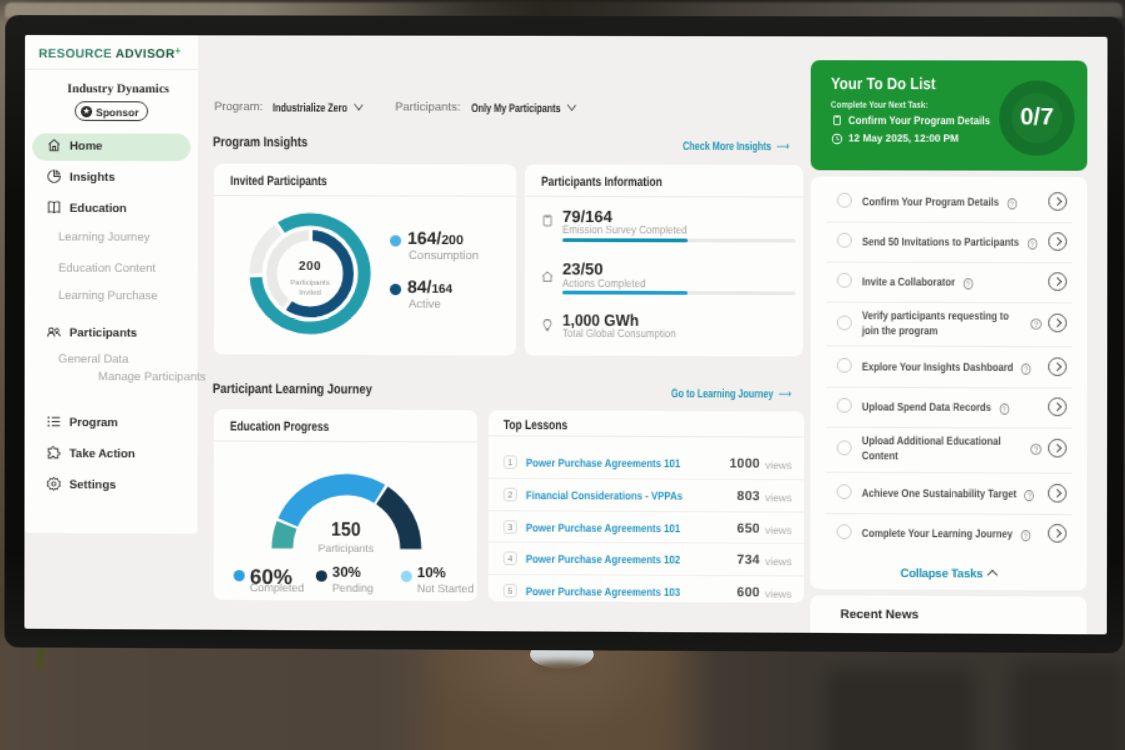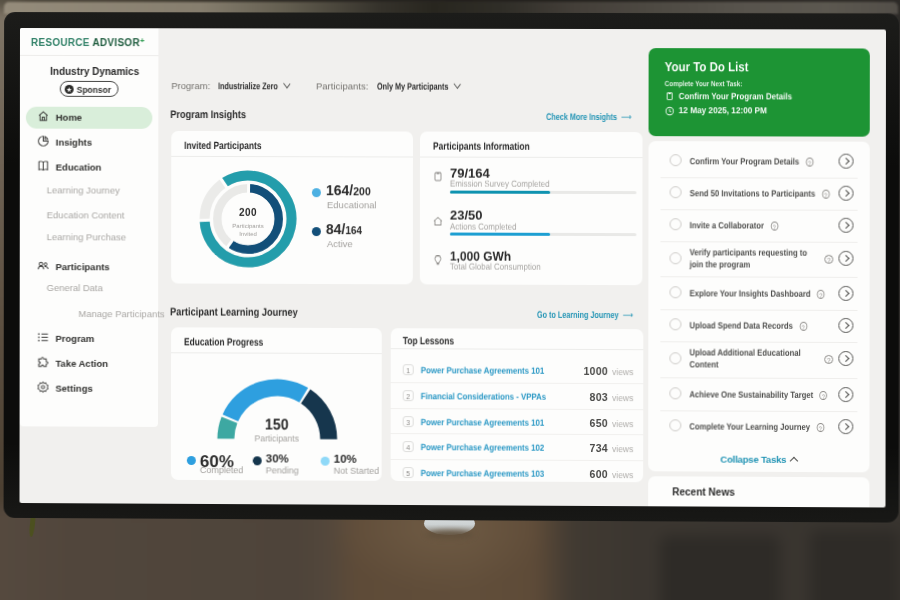--- a/index.html
+++ b/index.html
@@ -67,21 +67,21 @@
 
 <div id="monitor">
 <div id="bezel"></div>
 <div id="screen">
 
   <div class="abs" id="sidebar" style="left:0;top:0;width:139px;height:400px;background:#fdfdfc;border-radius:0 0 4px 4px;">
     <div class="abs" style="left:11px;top:8px;font-size:10px;font-weight:bold;letter-spacing:0.3px;">
       <span style="color:#34836a;">RESOURCE</span> <span style="color:#1e5c3e;">ADVISOR</span><span style="color:#2e9c51;font-size:8px;vertical-align:3px;">+</span>
     </div>
     <div class="abs" style="left:0;top:27px;width:139px;border-top:1px solid #edecea;"></div>
-    <div class="abs" style="left:0;top:38px;width:150px;text-align:center;font-size:10px;font-weight:bold;color:#2b2b2b;">Industry Dynamics</div>
+    <div class="abs" style="left:0;top:38px;width:150px;text-align:center;font-size:10px;font-weight:bold;color:#2b2b2b;font-family:Liberation Serif, serif;">Industry Dynamics</div>
     <div class="abs" style="left:40px;top:53px;width:59px;height:16px;border:1.5px solid #454543;border-radius:9px;background:#fff;">
       <span class="abs" style="left:4px;top:2.5px;width:9px;height:9px;background:#2b2b29;border-radius:50%;color:#fff;font-size:6.5px;text-align:center;line-height:9px;">★</span>
       <span class="abs" style="left:16px;top:2.5px;font-size:8.5px;font-weight:bold;color:#2f2f2d;">Sponsor</span>
     </div>
     <div class="abs" style="left:6px;top:79px;width:127px;height:22px;background:#d9eeda;border-radius:11px;"></div>
     <div id="nav" style="position:absolute;left:0;top:0;width:139px;">
       <div class="nitem" style="top:83px;">
             <svg viewBox="0 0 24 24">
               <path d="M4 11 L12 4 L20 11 M6 10 V20 H18 V10 M10 20 V14 H14 V20" fill="none" stroke="#3a3a38" stroke-width="1.8"></path>
             </svg>
@@ -105,21 +105,21 @@
       <div class="nsub" style="top:204px;">Learning Purchase</div>
       <div class="nitem" style="top:233px;">
             <svg viewBox="0 0 24 24">
               <circle cx="8" cy="9" r="3.2" fill="none" stroke="#3a3a38" stroke-width="1.8"></circle>
               <circle cx="16.5" cy="9.5" r="2.5" fill="none" stroke="#3a3a38" stroke-width="1.6"></circle>
               <path d="M3 19 C3 15 6 13.5 8 13.5 C10 13.5 13 15 13 19 M14.5 13.8 C17.5 13.3 21 15 21 18.5" fill="none" stroke="#3a3a38" stroke-width="1.8"></path>
             </svg>
             <span>Participants</span>
           </div>
       <div class="nsub" style="top:255px;">General Data</div>
-      <div class="nsub" style="top:281px;padding-left:32px;">Manage Participants</div>
+      <div class="nsub" style="top:269px;padding-left:32px;">Manage Participants</div>
       <div class="nitem" style="top:305px;">
             <svg viewBox="0 0 24 24">
               <path d="M9 6 H21 M9 12 H21 M9 18 H21" fill="none" stroke="#3a3a38" stroke-width="1.8"></path>
               <rect x="3" y="4.8" width="2.4" height="2.4" fill="#3a3a38"></rect>
               <rect x="3" y="10.8" width="2.4" height="2.4" fill="#3a3a38"></rect>
               <rect x="3" y="16.8" width="2.4" height="2.4" fill="#3a3a38"></rect>
             </svg>
             <span>Program</span>
           </div>
       <div class="nitem" style="top:330px;">
@@ -162,21 +162,21 @@
           <line x1="0" y1="-25" x2="0" y2="-36.5" transform="rotate(216)"></line>
         </g>
         <circle r="26" fill="#fdfdfc"></circle>
       </g>
       <text x="49" y="46" text-anchor="middle" font-size="10" font-weight="bold" fill="#2b2b2b" letter-spacing="0.5">200</text>
       <text x="49" y="58" text-anchor="middle" font-size="6" fill="#9d9b98">Participants</text>
       <text x="49" y="66" text-anchor="middle" font-size="6" fill="#9d9b98">Invited</text>
     </svg>
     <div class="abs" style="left:141px;top:57px;width:9px;height:9px;border-radius:50%;background:#4cb0e2;"></div>
     <div class="abs" style="left:155px;top:51px;font-size:14px;font-weight:bold;color:#2b2b2b;">164/<span style="font-size:10.5px;">200</span></div>
-    <div class="abs" style="left:156px;top:68px;font-size:9.5px;color:#a3a19e;">Educational</div>
+    <div class="abs" style="left:156px;top:68px;font-size:9.5px;color:#a3a19e;">Consumption</div>
     <div class="abs" style="left:141px;top:96px;width:9px;height:9px;border-radius:50%;background:#124f79;"></div>
     <div class="abs" style="left:155px;top:90px;font-size:14px;font-weight:bold;color:#2b2b2b;">84/<span style="font-size:10px;">164</span></div>
     <div class="abs" style="left:156px;top:107px;font-size:9.5px;color:#a3a19e;">Active</div>
   </div>
 
   <div class="card" style="left:401px;top:103px;width:222px;height:153px;">
     <div class="cardhead"></div>
     <div class="cardtitle">Participants Information</div>
     <svg class="abs" style="left:12px;top:39px;" width="12" height="12" viewBox="0 0 24 24">
           <path d="M8 4 H16 C17 4 18 5 18 6 V18 C18 19 17 20 16 20 H8 C7 20 6 19 6 18 V6 C6 5 7 4 8 4 Z M10 4 V6 H14 V4" fill="none" stroke="#8e8c89" stroke-width="1.8"></path>
@@ -267,20 +267,23 @@
     <div class="abs cx84" style="left:16px;top:31px;font-size:7.5px;font-weight:bold;color:rgba(255,255,255,0.92);white-space:nowrap;">Complete Your Next Task:</div>
     <svg class="abs" style="left:16px;top:43px;" width="10" height="10" viewBox="0 0 24 24">
           <path d="M8 4 H16 C17 4 18 5 18 6 V18 C18 19 17 20 16 20 H8 C7 20 6 19 6 18 V6 C6 5 7 4 8 4 Z M10 4 V6 H14 V4" fill="none" stroke="#fff" stroke-width="2"></path>
         </svg>
     <div class="abs cx88" style="left:30px;top:43px;font-size:9px;font-weight:bold;color:#fff;white-space:nowrap;">Confirm Your Program Details</div>
     <svg class="abs" style="left:16px;top:58px;" width="10" height="10" viewBox="0 0 24 24">
           <circle cx="12" cy="12" r="9" fill="none" stroke="#fff" stroke-width="2"></circle>
           <path d="M12 7 V12 L15.5 14" fill="none" stroke="#fff" stroke-width="2"></path>
         </svg>
     <div class="abs" style="left:30px;top:58px;font-size:8.2px;font-weight:bold;color:rgba(255,255,255,0.95);white-space:nowrap;">12 May 2025, 12:00 PM</div>
+    <div class="abs" style="left:150px;top:16px;width:60px;height:60px;border-radius:50%;background:#1b7b2e;border:10px solid #15722a;">
+      <div style="width:100%;height:100%;display:flex;align-items:center;justify-content:center;font-size:19px;font-weight:bold;color:#fff;">0/7</div>
+    </div>
   </div>
 
   <div class="card" style="left:629px;top:112px;width:220px;height:330px;">
     <div class="trow" style="top:13px;height:14px;">
           <span class="tcirc" style="top:0;"></span>
           <span class="ttext" style="top:2px;">Confirm Your Program Details <span class="q">?</span></span>
           <span class="tchev" style="top:-1px;"></span>
         </div>
     <div class="tsep" style="top:36px;"></div>
     <div class="trow" style="top:45px;height:14px;">

